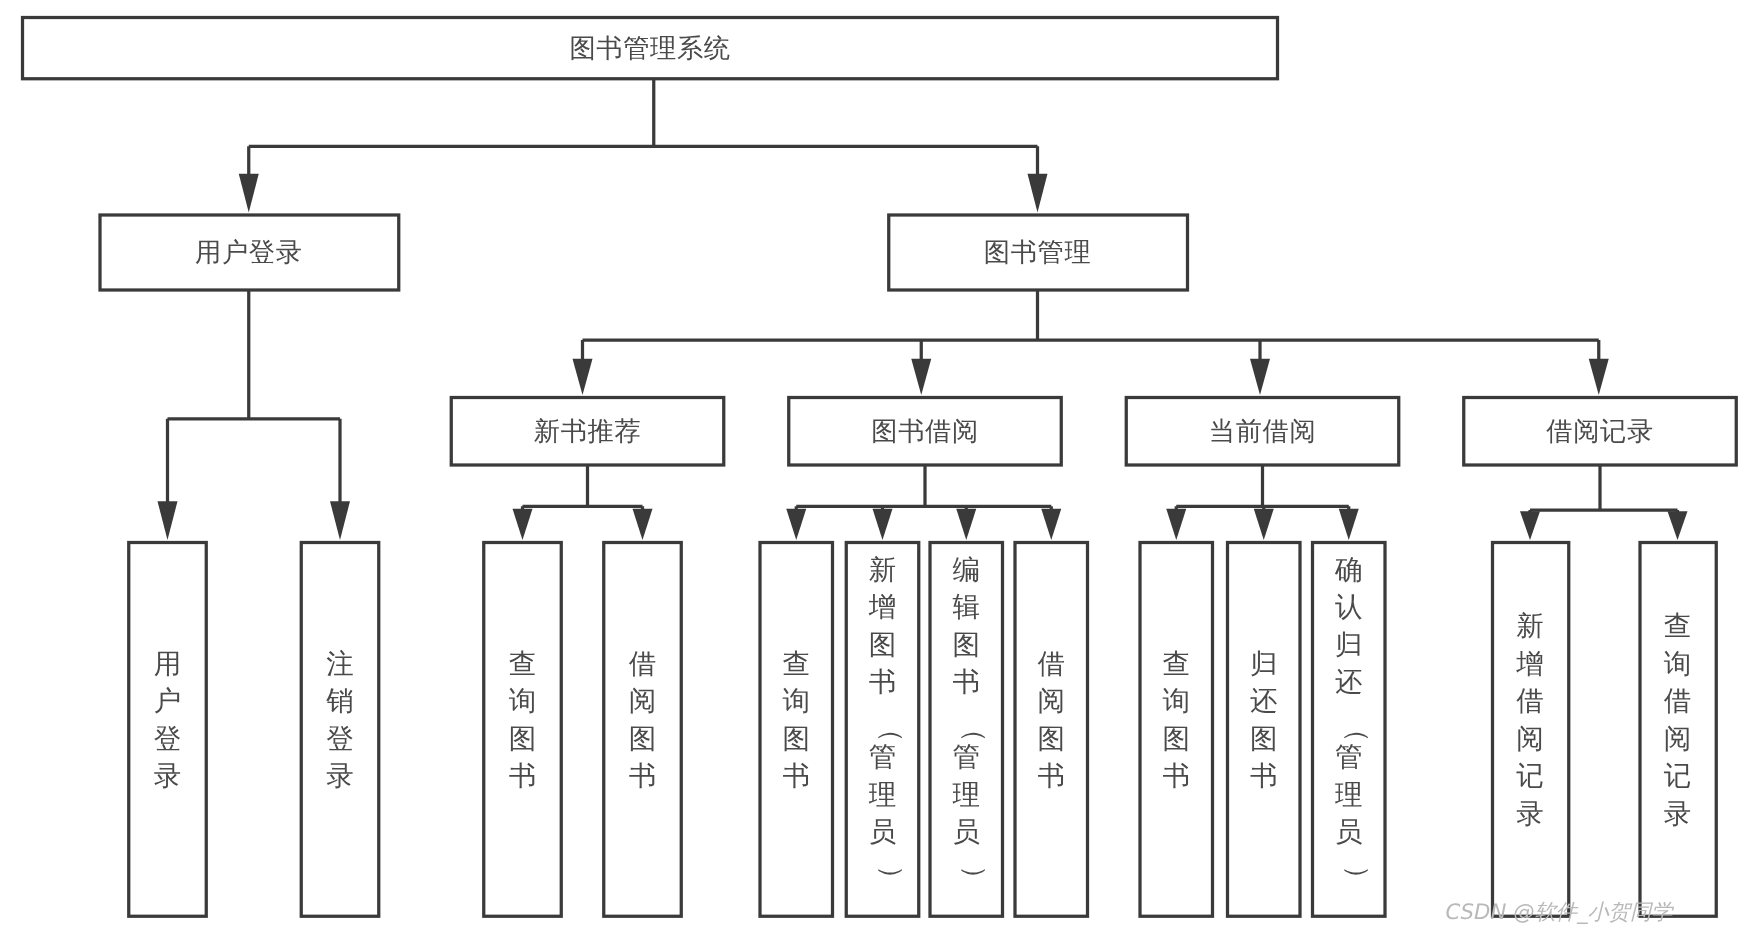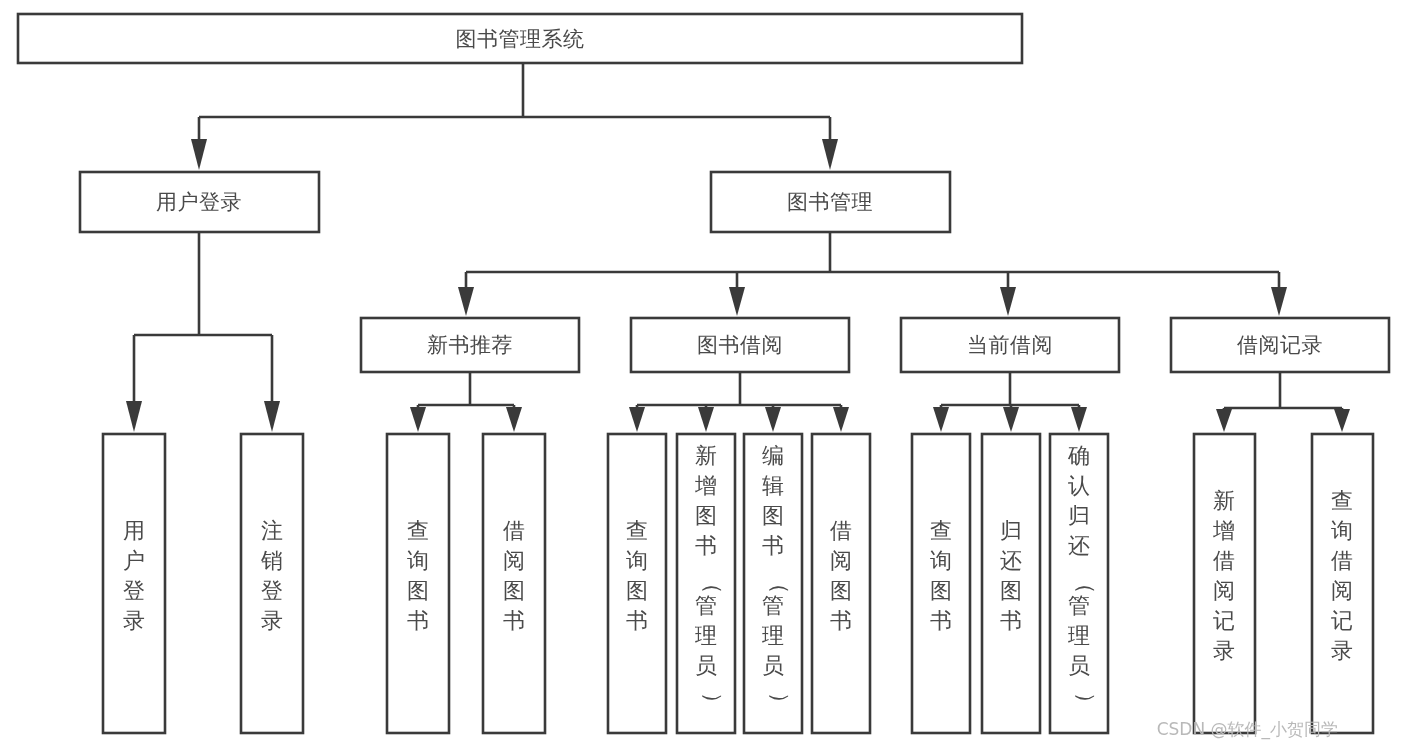--- a/index.html
+++ b/index.html
@@ -59,20 +59,21 @@
   }
   .watermark-text {
     position: absolute;
     right: 14px;
     bottom: 6px;
     color: #b9b9b9;
     font-size: 17px;
     font-family: "DejaVu Sans", "Liberation Sans", sans-serif;
     white-space: nowrap;
     user-select: none;
+    font-style: italic;
   }
 </style>
 </head>
 <body>
 
 <div id="diagram-root">
 
   <svg id="flow-svg" viewBox="0 0 1405 747">
 
     <g>

